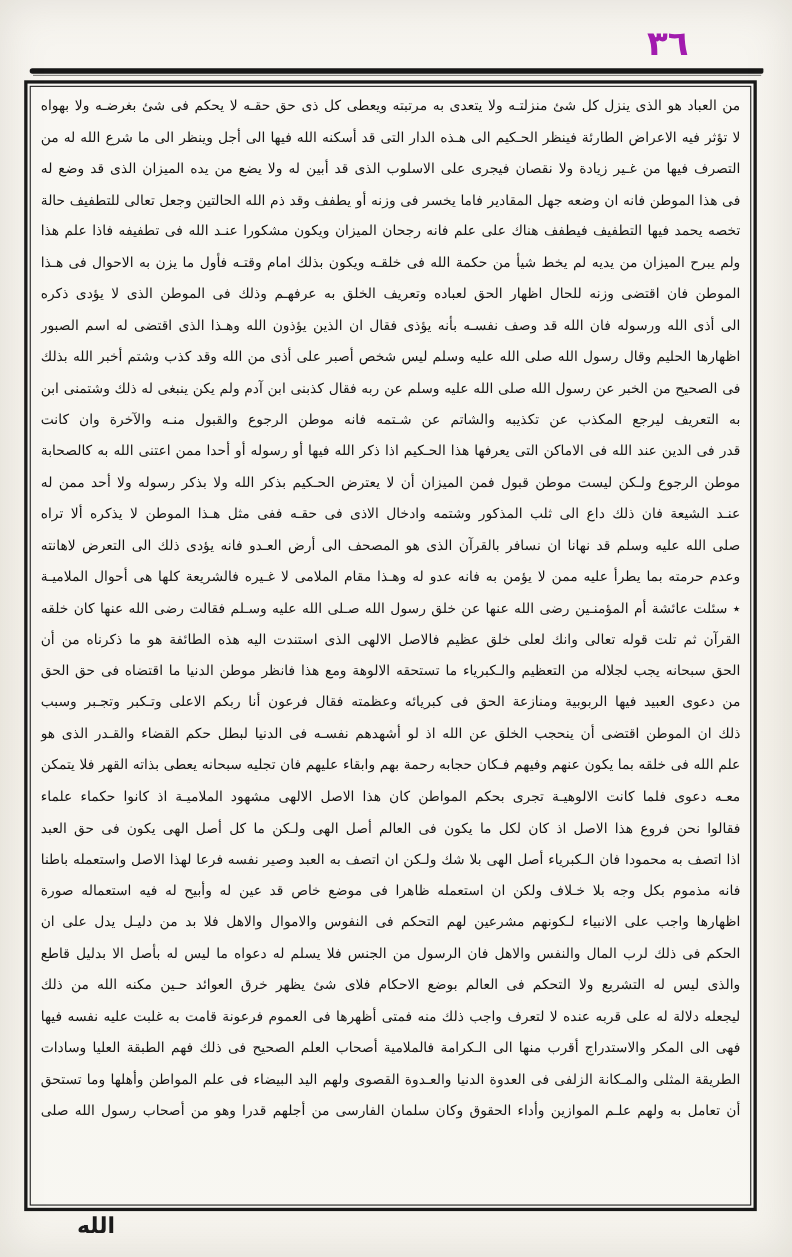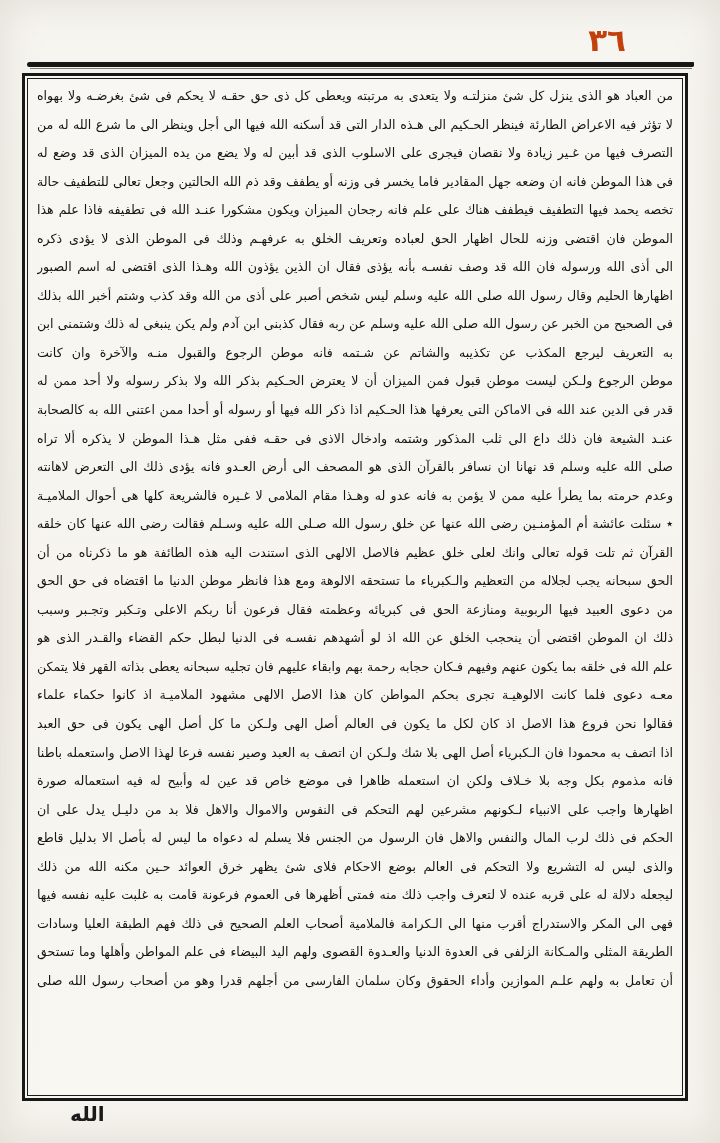--- a/index.html
+++ b/index.html
@@ -7,21 +7,21 @@
     width:720px;height:1143px;position:relative;overflow:hidden;
     background:linear-gradient(180deg,#f7f5f0 0%,#f4f1ea 55%,#f6f4ee 100%);
     font-family:"DejaVu Sans",sans-serif;
   }
   .page{position:absolute;inset:0;}
   
   .page::after{content:"";position:absolute;inset:0;pointer-events:none;
     box-shadow:inset 0 0 42px rgba(120,110,90,0.18);}
   .pagenum{
     position:absolute;top:22px;right:94px;
-    font-size:31px;font-weight:bold;color:#c2410c;letter-spacing:1px;
+    font-size:31px;font-weight:bold;color:#a21caf;letter-spacing:1px;
   }
   .toprule{
     position:absolute;left:27px;top:62px;width:667px;height:5px;
     background:#171717;border-radius:3px 1px 2px 3px;
   }
   .toprule::after{content:"";position:absolute;left:3px;right:2px;top:6px;height:1px;background:rgba(23,23,23,.55);}
   .frame{
     position:absolute;left:22px;top:73px;width:666px;height:1028px;
     border:3px solid #181818;box-sizing:border-box;background:rgba(255,255,255,0.25);
   }
@@ -53,27 +53,28 @@
   <div class="toprule"></div>
 
   <div class="frame">
     <div class="frame-inner">
       <div class="textblock">
           <div class="line">من العباد هو الذى ينزل كل شئ منزلتـه ولا يتعدى به مرتبته ويعطى كل ذى حق حقـه لا يحكم فى شئ بغرضـه ولا بهواه</div>
           <div class="line">لا تؤثر فيه الاعراض الطارئة فينظر الحـكيم الى هـذه الدار التى قد أسكنه الله فيها الى أجل وينظر الى ما شرع الله له من</div>
           <div class="line">التصرف فيها من غـير زيادة ولا نقصان فيجرى على الاسلوب الذى قد أبين له ولا يضع من يده الميزان الذى قد وضع له</div>
           <div class="line">فى هذا الموطن فانه ان وضعه جهل المقادير فاما يخسر فى وزنه أو يطفف وقد ذم الله الحالتين وجعل تعالى للتطفيف حالة</div>
           <div class="line">تخصه يحمد فيها التطفيف فيطفف هناك على علم فانه رجحان الميزان ويكون مشكورا عنـد الله فى تطفيفه فاذا علم هذا</div>
+          <div class="line">ولم يبرح الميزان من يديه لم يخط شيأ من حكمة الله فى خلقـه ويكون بذلك امام وقتـه فأول ما يزن به الاحوال فى هـذا</div>
           <div class="line">الموطن فان اقتضى وزنه للحال اظهار الحق لعباده وتعريف الخلق به عرفهـم وذلك فى الموطن الذى لا يؤدى ذكره</div>
           <div class="line">الى أذى الله ورسوله فان الله قد وصف نفسـه بأنه يؤذى فقال ان الذين يؤذون الله وهـذا الذى اقتضى له اسم الصبور</div>
           <div class="line">اظهارها الحليم وقال رسول الله صلى الله عليه وسلم ليس شخص أصبر على أذى من الله وقد كذب وشتم أخبر الله بذلك</div>
           <div class="line">فى الصحيح من الخبر عن رسول الله صلى الله عليه وسلم عن ربه فقال كذبنى ابن آدم ولم يكن ينبغى له ذلك وشتمنى ابن</div>
           <div class="line">به التعريف ليرجع المكذب عن تكذيبه والشاتم عن شـتمه فانه موطن الرجوع والقبول منـه والآخرة وان كانت</div>
+          <div class="line">قدر فى الدين عند الله فى الاماكن التى يعرفها هذا الحـكيم اذا ذكر الله فيها أو رسوله أو أحدا ممن اعتنى الله به كالصحابة</div>
           <div class="line">موطن الرجوع ولـكن ليست موطن قبول فمن الميزان أن لا يعترض الحـكيم بذكر الله ولا بذكر رسوله ولا أحد ممن له</div>
-          <div class="line">قدر فى الدين عند الله فى الاماكن التى يعرفها هذا الحـكيم اذا ذكر الله فيها أو رسوله أو أحدا ممن اعتنى الله به كالصحابة</div>
           <div class="line">عنـد الشيعة فان ذلك داع الى ثلب المذكور وشتمه وادخال الاذى فى حقـه ففى مثل هـذا الموطن لا يذكره ألا تراه</div>
           <div class="line">صلى الله عليه وسلم قد نهانا ان نسافر بالقرآن الذى هو المصحف الى أرض العـدو فانه يؤدى ذلك الى التعرض لاهانته</div>
           <div class="line">وعدم حرمته بما يطرأ عليه ممن لا يؤمن به فانه عدو له وهـذا مقام الملامى لا غـيره فالشريعة كلها هى أحوال الملاميـة</div>
           <div class="line">٭ سئلت عائشة أم المؤمنـين رضى الله عنها عن خلق رسول الله صـلى الله عليه وسـلم فقالت رضى الله عنها كان خلقه</div>
           <div class="line">القرآن ثم تلت قوله تعالى وانك لعلى خلق عظيم فالاصل الالهى الذى استندت اليه هذه الطائفة هو ما ذكرناه من أن</div>
           <div class="line">الحق سبحانه يجب لجلاله من التعظيم والـكبرياء ما تستحقه الالوهة ومع هذا فانظر موطن الدنيا ما اقتضاه فى حق الحق</div>
           <div class="line">من دعوى العبيد فيها الربوبية ومنازعة الحق فى كبريائه وعظمته فقال فرعون أنا ربكم الاعلى وتـكبر وتجـبر وسبب</div>
           <div class="line">ذلك ان الموطن اقتضى أن ينحجب الخلق عن الله اذ لو أشهدهم نفسـه فى الدنيا لبطل حكم القضاء والقـدر الذى هو</div>
           <div class="line">علم الله فى خلقه بما يكون عنهم وفيهم فـكان حجابه رحمة بهم وابقاء عليهم فان تجليه سبحانه يعطى بذاته القهر فلا يتمكن</div>
           <div class="line">معـه دعوى فلما كانت الالوهيـة تجرى بحكم المواطن كان هذا الاصل الالهى مشهود الملاميـة اذ كانوا حكماء علماء</div>

